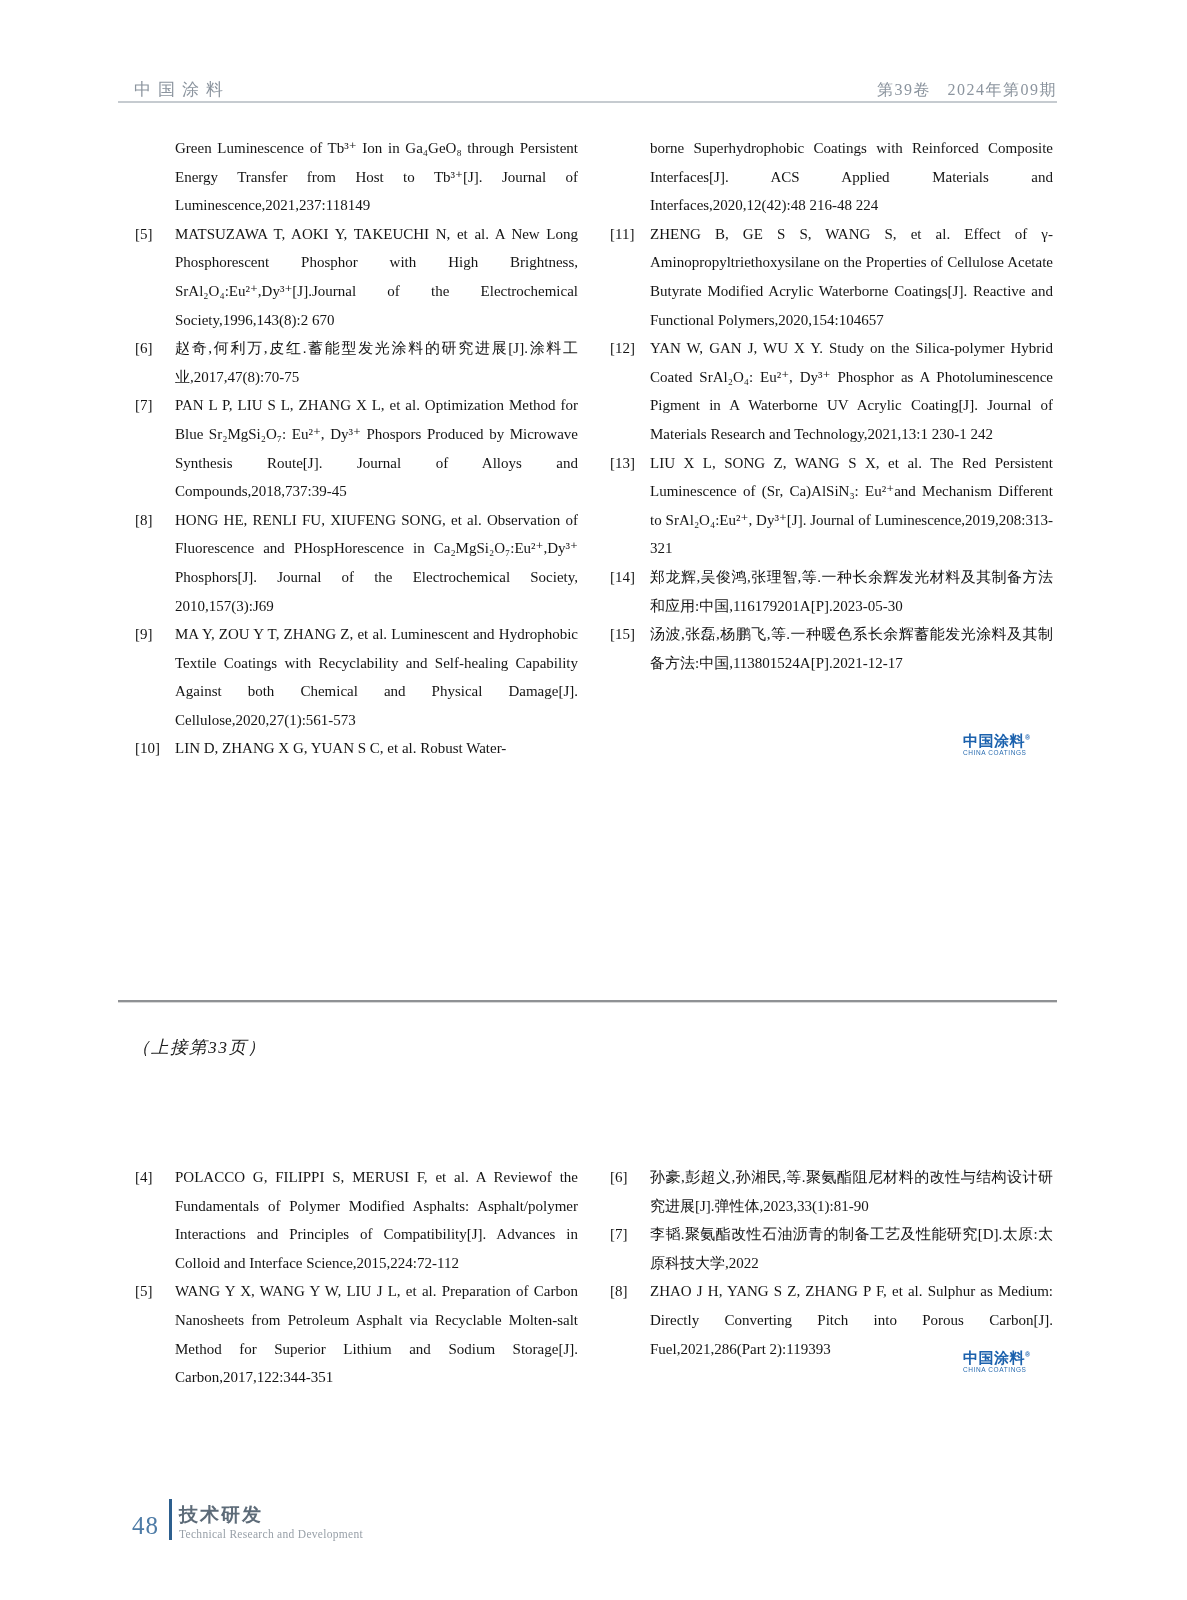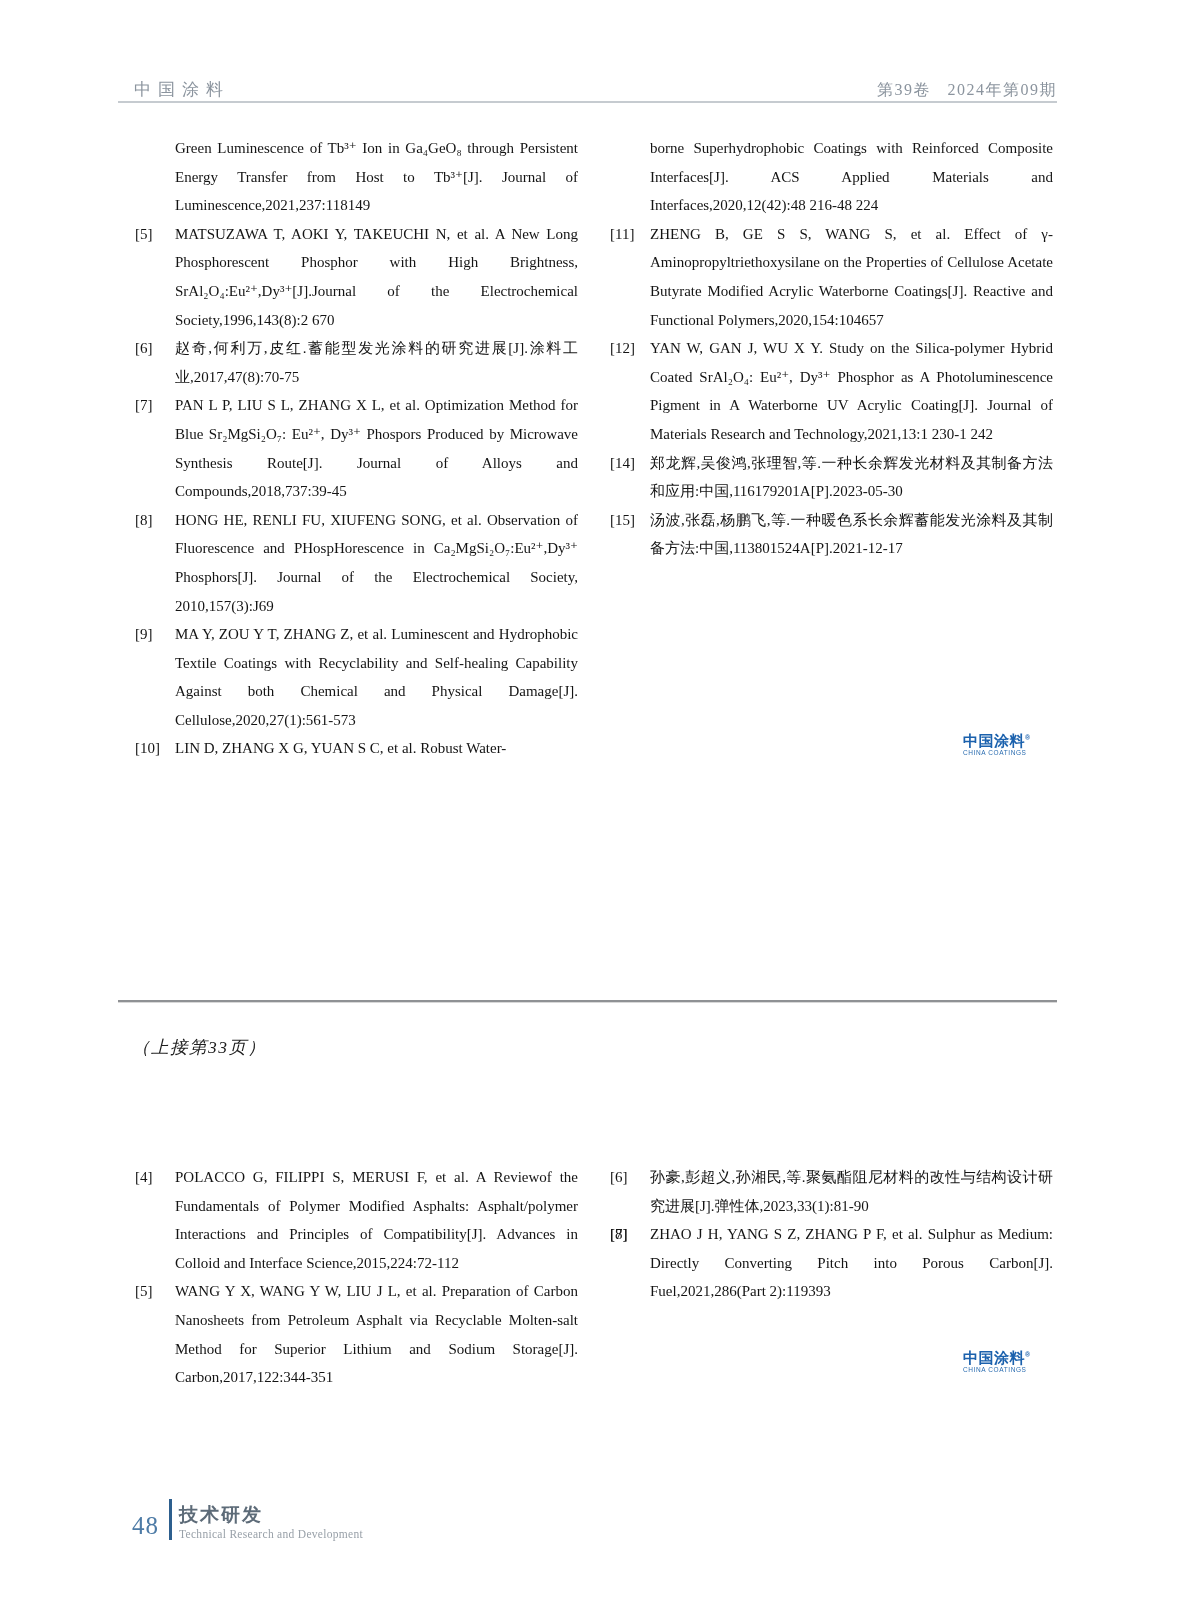--- a/index.html
+++ b/index.html
@@ -109,20 +109,23 @@
     <div class="ref">
       <span class="ref-label"></span><span class="ref-text">borne Superhydrophobic Coatings with Reinforced Composite Interfaces[J]. ACS Applied Materials and Interfaces,2020,12(42):48 216-48 224</span>
     </div>
     <div class="ref">
       <span class="ref-label">[11]</span><span class="ref-text">ZHENG B, GE S S, WANG S, et al. Effect of γ-Aminopropyltriethoxysilane on the Properties of Cellulose Acetate Butyrate Modified Acrylic Waterborne Coatings[J]. Reactive and Functional Polymers,2020,154:104657</span>
     </div>
     <div class="ref">
       <span class="ref-label">[12]</span><span class="ref-text">YAN W, GAN J, WU X Y. Study on the Silica-polymer Hybrid Coated SrAl₂O₄: Eu²⁺, Dy³⁺ Phosphor as A Photoluminescence Pigment in A Waterborne UV Acrylic Coating[J]. Journal of Materials Research and Technology,2021,13:1 230-1 242</span>
     </div>
     <div class="ref">
+      <span class="ref-label">[13]</span><span class="ref-text">LIU X L, SONG Z, WANG S X, et al. The Red Persistent Luminescence of (Sr, Ca)AlSiN₃: Eu²⁺and Mechanism Different to SrAl₂O₄:Eu²⁺, Dy³⁺[J]. Journal of Luminescence,2019,208:313-321</span>
+    </div>
+    <div class="ref">
       <span class="ref-label">[14]</span><span class="ref-text">郑龙辉,吴俊鸿,张理智,等.一种长余辉发光材料及其制备方法和应用:中国,116179201A[P].2023-05-30</span>
     </div>
     <div class="ref">
       <span class="ref-label">[15]</span><span class="ref-text">汤波,张磊,杨鹏飞,等.一种暖色系长余辉蓄能发光涂料及其制备方法:中国,113801524A[P].2021-12-17</span>
     </div>
   </div>
 
   <div class="logo logo-1">
     <div class="logo-zh"><span>中国涂料</span><span class="logo-mark">®</span></div>
     <div class="logo-en">CHINA COATINGS</div>
@@ -139,21 +142,21 @@
     <div class="ref">
       <span class="ref-label">[5]</span><span class="ref-text">WANG Y X, WANG Y W, LIU J L, et al. Preparation of Carbon Nanosheets from Petroleum Asphalt via Recyclable Molten-salt Method for Superior Lithium and Sodium Storage[J]. Carbon,2017,122:344-351</span>
     </div>
   </div>
 
   <div class="refcol refcol-bot-right">
     <div class="ref">
       <span class="ref-label">[6]</span><span class="ref-text">孙豪,彭超义,孙湘民,等.聚氨酯阻尼材料的改性与结构设计研究进展[J].弹性体,2023,33(1):81-90</span>
     </div>
     <div class="ref">
-      <span class="ref-label">[7]</span>
+      <span class="ref-label">[7]</span><span class="ref-text">李韬.聚氨酯改性石油沥青的制备工艺及性能研究[D].太原:太原科技大学,2022</span>
     </div>
     <div class="ref">
       <span class="ref-label">[8]</span><span class="ref-text">ZHAO J H, YANG S Z, ZHANG P F, et al. Sulphur as Medium: Directly Converting Pitch into Porous Carbon[J]. Fuel,2021,286(Part 2):119393</span>
     </div>
   </div>
 
   <div class="logo logo-2">
     <div class="logo-zh"><span>中国涂料</span><span class="logo-mark">®</span></div>
     <div class="logo-en">CHINA COATINGS</div>
   </div>

